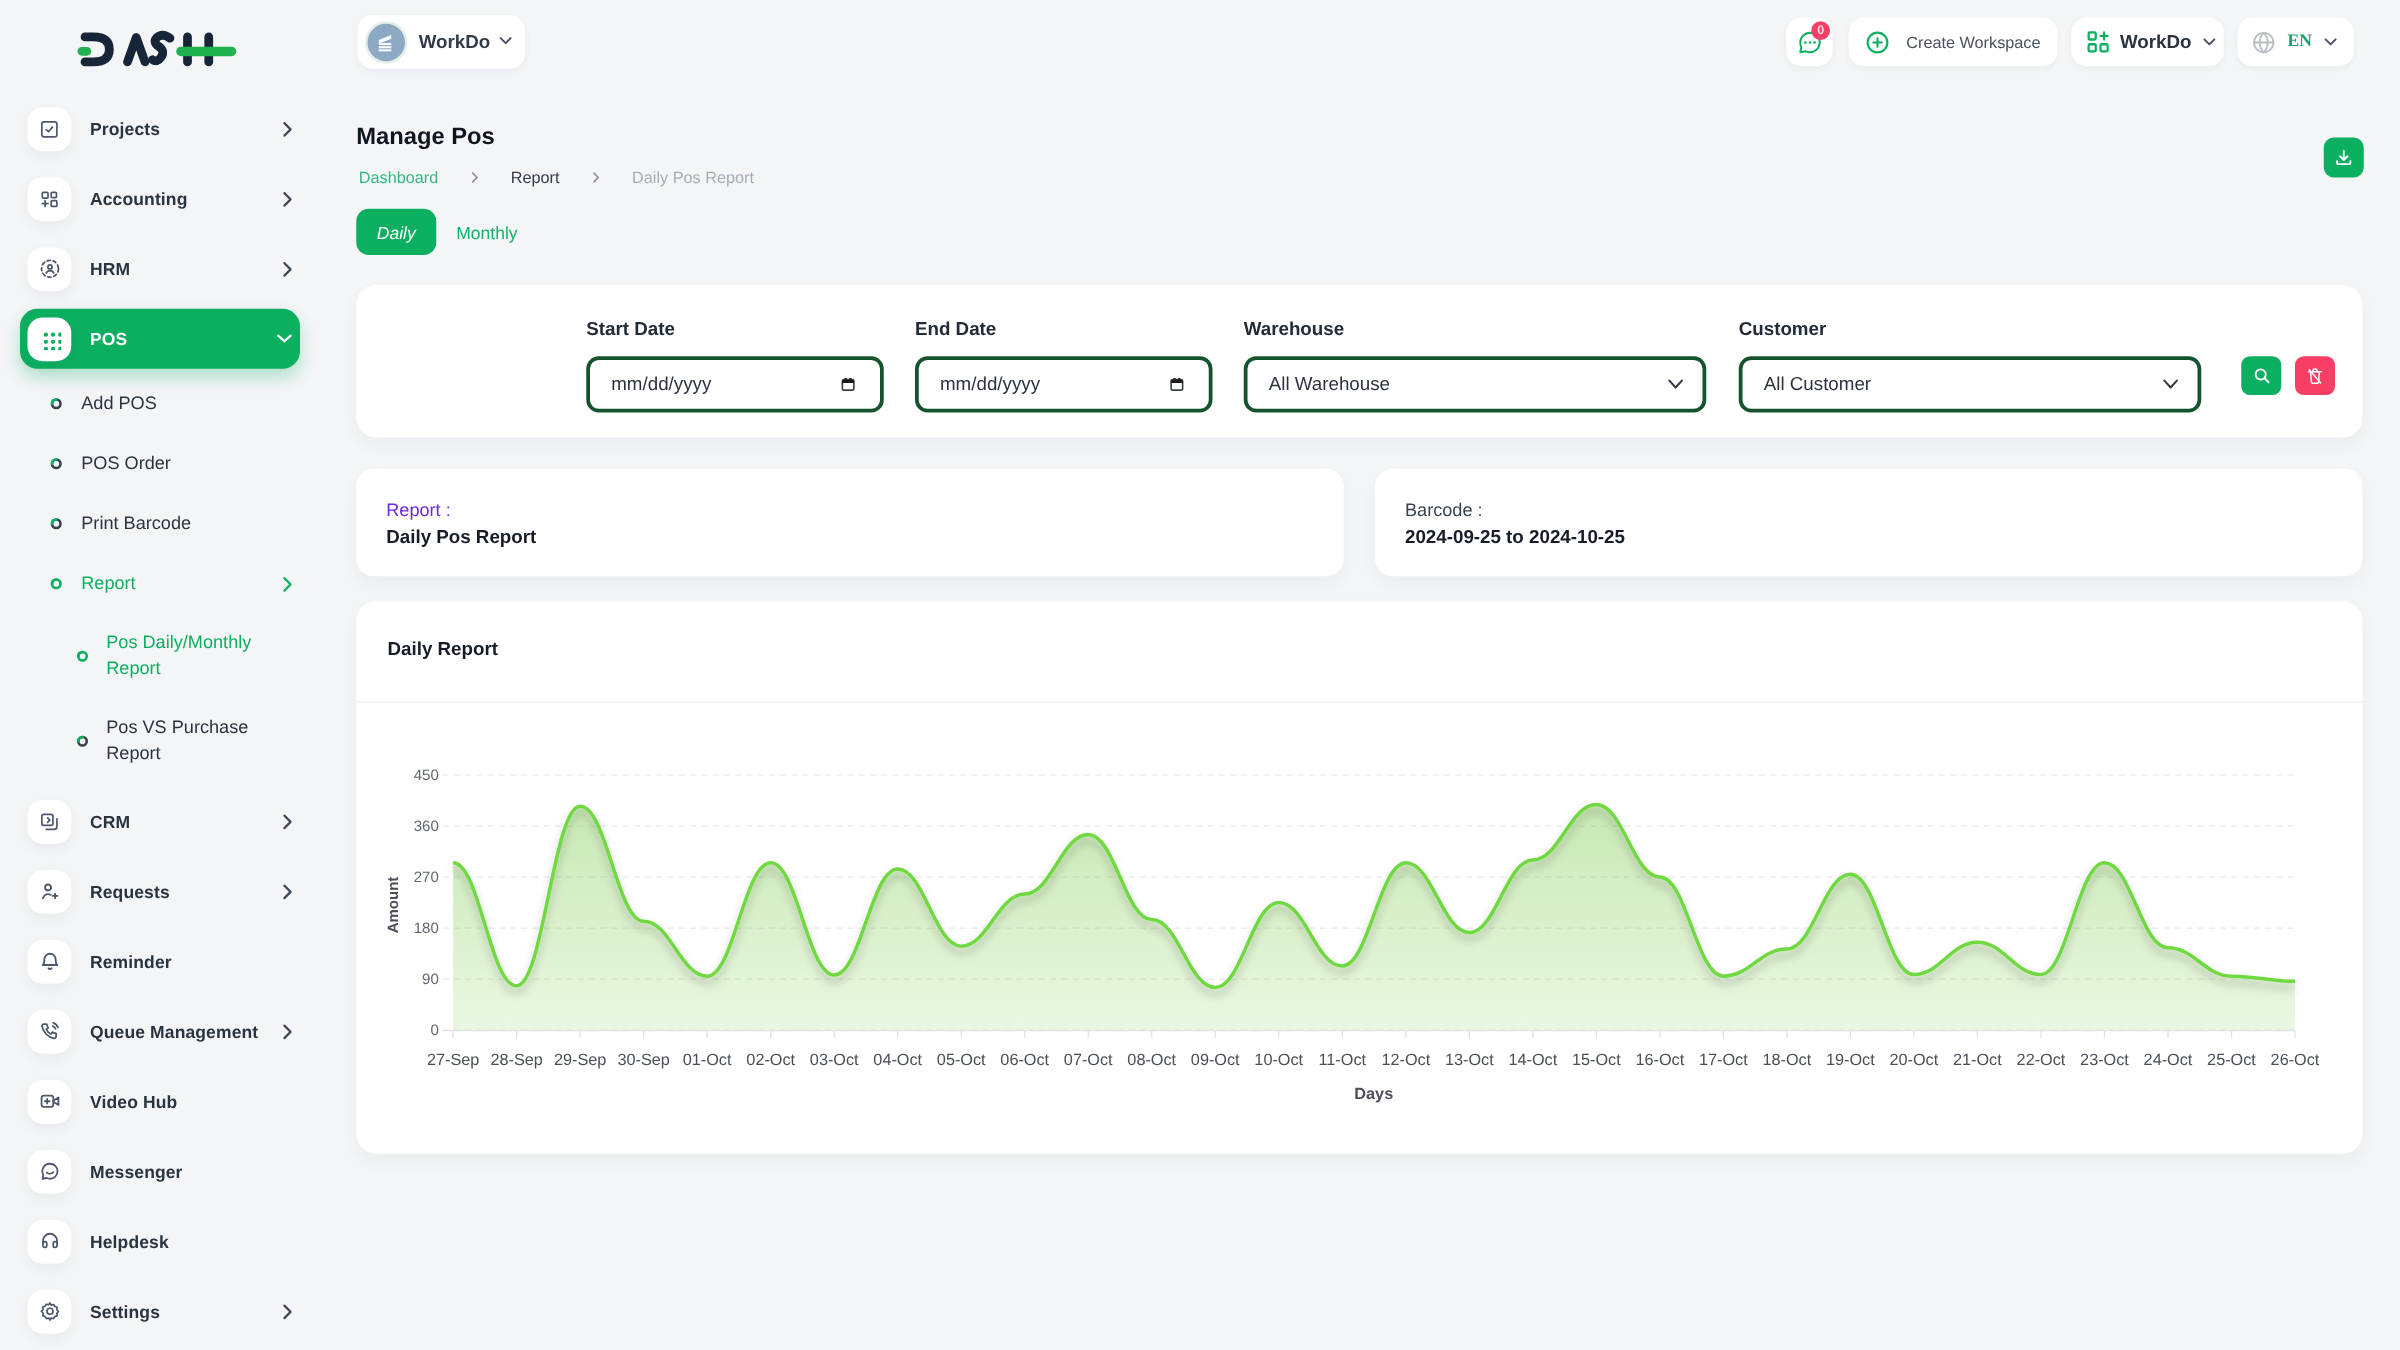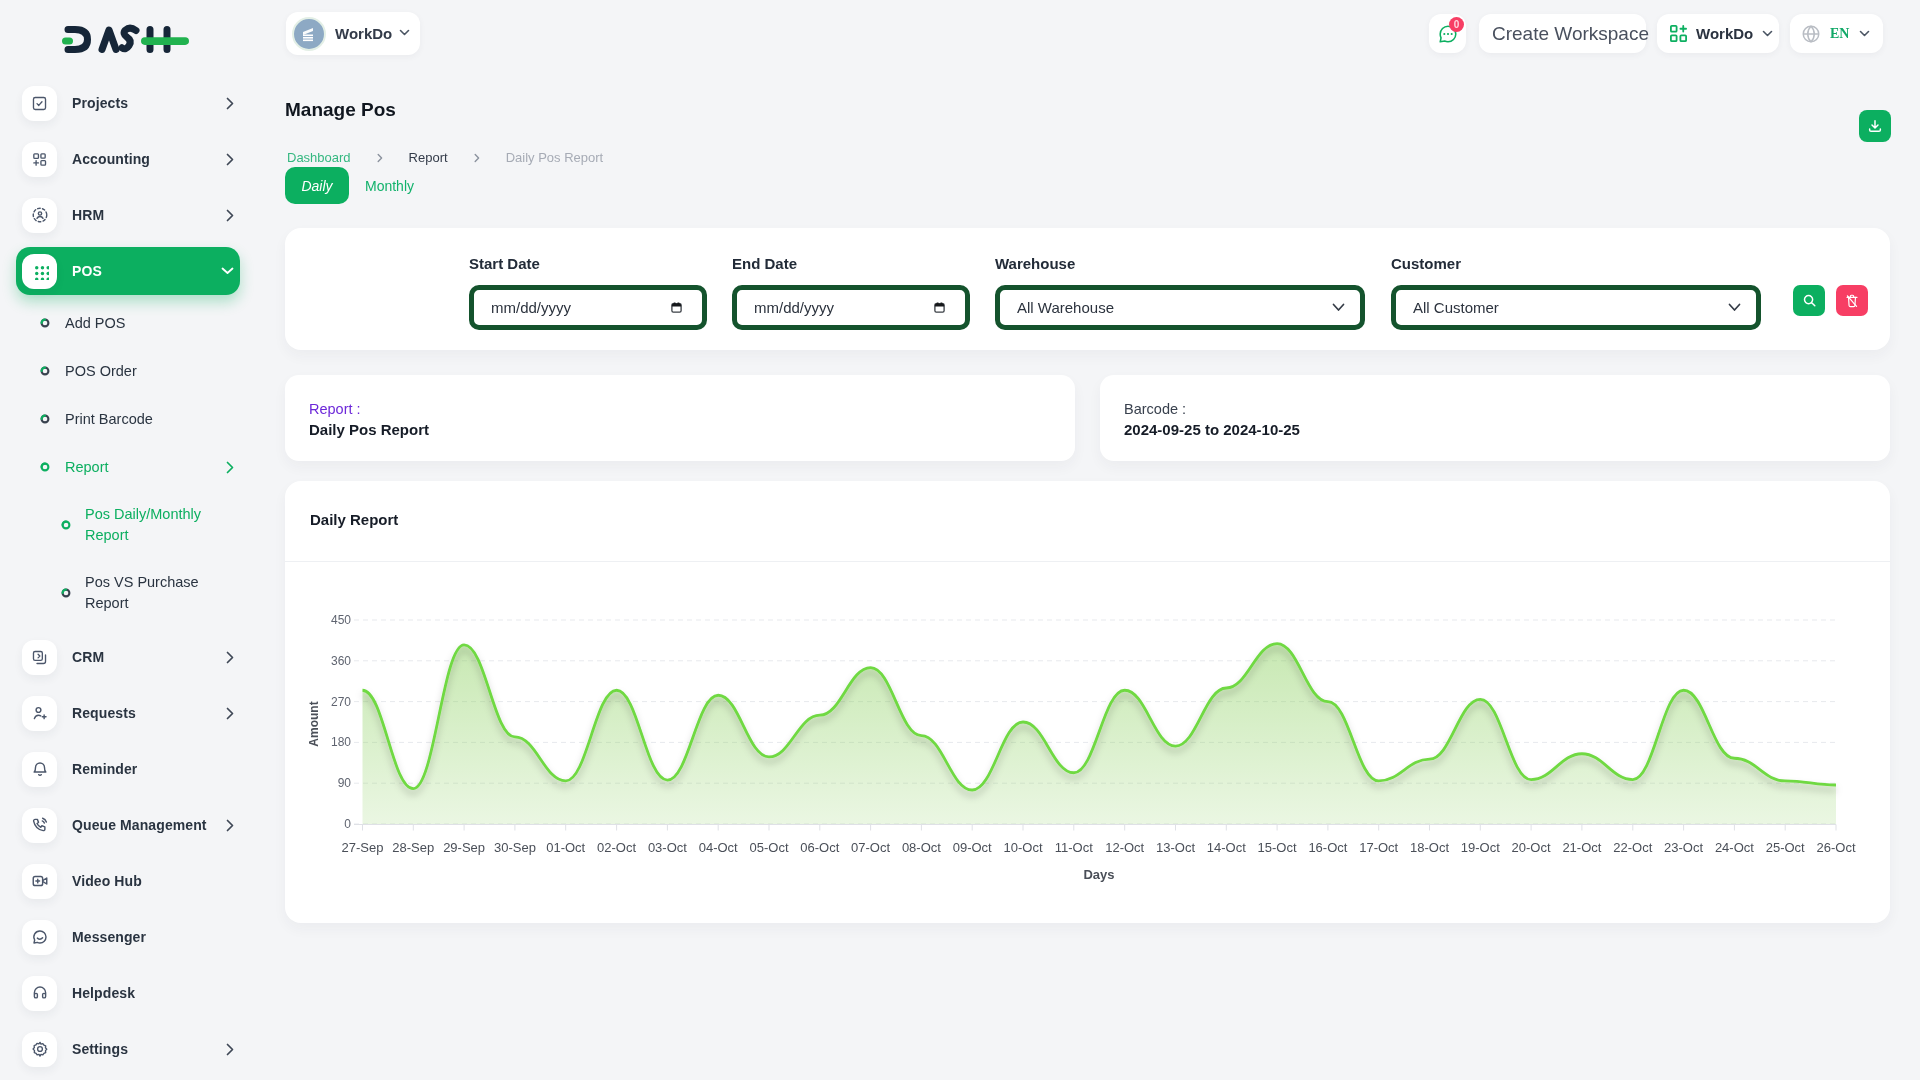--- a/index.html
+++ b/index.html
@@ -13,21 +13,21 @@
 .sub .bullet{position:absolute;left:24px;top:19px;}
 .sub .lbl{position:absolute;left:49px;top:0;height:48px;display:flex;align-items:center;font-size:14.5px;color:#2a3441;font-weight:400;}
 .sub2 .bullet{left:45px;}
 .sub2 .lbl{left:69px;}
 .green{color:#0caf60!important;}
 
 .pill{position:absolute;top:14px;height:39px;background:#fff;border-radius:12px;box-shadow:0 2px 6px rgba(50,60,80,.05);display:flex;align-items:center;}
 
 .card{position:absolute;background:#fff;border-radius:16px;box-shadow:0 6px 14px rgba(45,55,75,.045);}
 .flabel{position:absolute;top:27px;font-size:15px;font-weight:700;color:#222b38;}
-.finput{position:absolute;top:57px;height:45px;border:5px solid #14532d;border-radius:10px;background:#fff;display:flex;align-items:center;padding:0 17px;font-size:15px;color:#2c333e;}
+.finput{position:absolute;top:57px;height:45px;border:3px solid #14532d;border-radius:10px;background:#fff;display:flex;align-items:center;padding:0 17px;font-size:15px;color:#2c333e;}
 .btnsq{position:absolute;top:57px;width:32px;height:31px;border-radius:7px;display:flex;align-items:center;justify-content:center;}
 svg{display:block;}
 .grid{stroke:#e7e9ed;stroke-width:1;stroke-dasharray:5 4;}
 .ylab{font-size:12px;fill:#5f6470;}
 .xlabels text{font-size:13px;fill:#4a4f58;}
 .ticks line{stroke:#dfe1e6;stroke-width:1;}
 </style></head>
 <body>
 
 <svg class="abs" style="left:58px;top:18px" width="132" height="42" viewBox="0 0 132 42">
@@ -289,21 +289,21 @@
       <circle cx="16" cy="12" r="1.15" fill="#0caf60" stroke="none"></circle>
     </svg>
 </div>
 <div class="abs" style="left:1449px;top:17px;width:15px;height:15px;border-radius:50%;background:#f73e64;color:#ffd5de;font-size:10px;font-weight:700;display:flex;align-items:center;justify-content:center;">0</div>
 
 <div class="pill" style="left:1479px;width:167px;">
   <svg style="margin-left:13px" width="20" height="20" viewBox="0 0 24 24" fill="none" stroke="#0caf60" stroke-width="2" stroke-linecap="round">
       <circle cx="12" cy="12" r="9.5"></circle>
       <path d="M12 8v8M8 12h8"></path>
     </svg>
-  <span style="margin-left:0;font-size:19px;font-weight:500;color:#49505e;white-space:nowrap;">Create Workspace</span>
+  <span style="margin-left:13px;font-size:13px;font-weight:500;color:#49505e;white-space:nowrap;">Create Workspace</span>
 </div>
 
 <div class="pill" style="left:1657px;width:122px;">
   <svg style="margin-left:12px" width="19" height="19" viewBox="0 0 20 20" fill="none" stroke="#0caf60" stroke-width="1.9" stroke-linejoin="round">
       <rect x="2" y="2" width="6" height="6" rx="1"></rect>
       <rect x="2" y="12" width="6" height="6" rx="1"></rect>
       <rect x="12" y="12" width="6" height="6" rx="1"></rect>
       <path d="M15 2v6M12 5h6" stroke-linecap="round"></path>
     </svg>
   <span style="margin-left:8px;font-size:15px;font-weight:700;color:#2b3340;">WorkDo</span>
@@ -317,21 +317,21 @@
       <circle cx="12" cy="12" r="9.3"></circle>
       <path d="M2.7 12h18.6M12 2.7c2.6 2.5 3.9 5.8 3.9 9.3s-1.3 6.8-3.9 9.3c-2.6-2.5-3.9-5.8-3.9-9.3s1.3-6.8 3.9-9.3z"></path>
     </svg>
   <span style="margin-left:9px;font-size:14px;font-weight:700;color:#12a968;">EN</span>
   <svg style="margin-left:10px" width="11" height="8" viewBox="0 0 11 8">
       <path d="M1.5 1.5 L5.5 5.5 L9.5 1.5" fill="none" stroke="#4b5563" stroke-width="1.6" stroke-linecap="round" stroke-linejoin="round"></path>
     </svg>
 </div>
 
 <div class="abs" style="left:285px;top:99px;font-size:19px;font-weight:700;color:#10161f;">Manage Pos</div>
-<div class="abs" style="left:287px;top:150px;font-size:13px;display:flex;align-items:center;gap:26px;">
+<div class="abs" style="left:287px;top:134px;font-size:13px;display:flex;align-items:center;gap:26px;">
   <span style="color:#35b881;">Dashboard</span>
   <svg width="6" height="10" viewBox="0 0 6 10">
       <path d="M1.2 1.5 L4.6 5 L1.2 8.5" fill="none" stroke="#8b929e" stroke-width="1.4" stroke-linecap="round" stroke-linejoin="round"></path>
     </svg>
   <span style="color:#333b49;font-weight:500;">Report</span>
   <svg width="6" height="10" viewBox="0 0 6 10">
       <path d="M1.2 1.5 L4.6 5 L1.2 8.5" fill="none" stroke="#8b929e" stroke-width="1.4" stroke-linecap="round" stroke-linejoin="round"></path>
     </svg>
   <span style="color:#a6abb5;">Daily Pos Report</span>
 </div>

